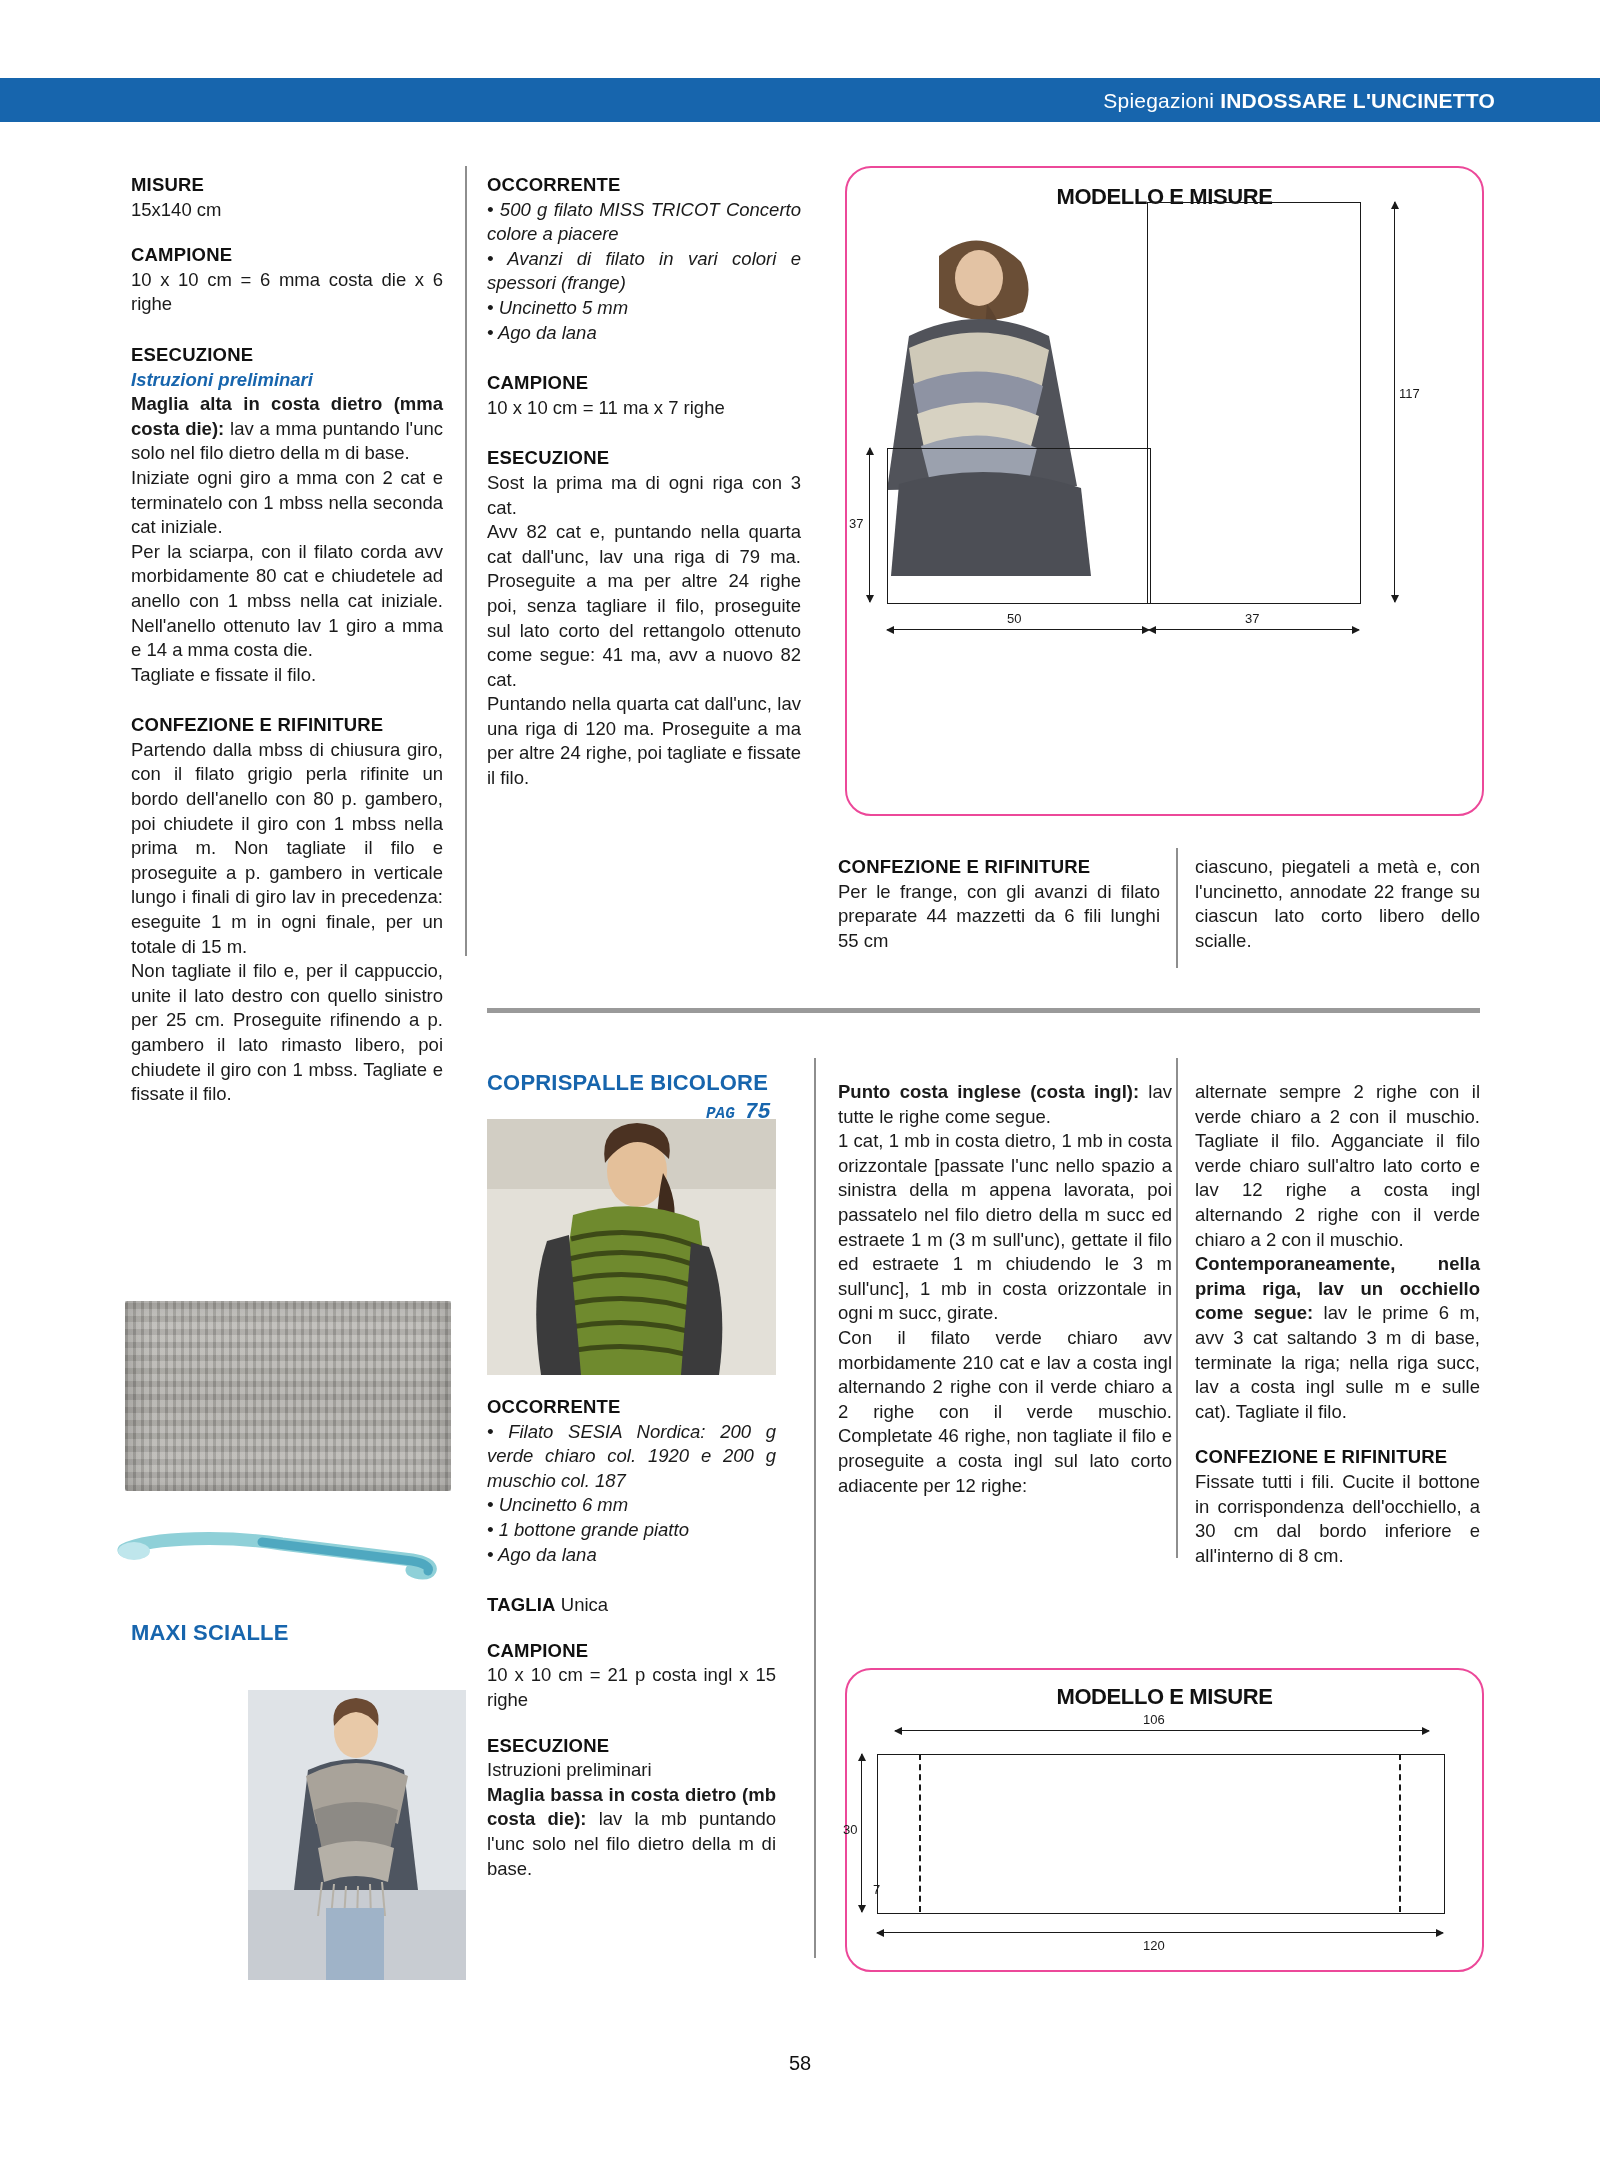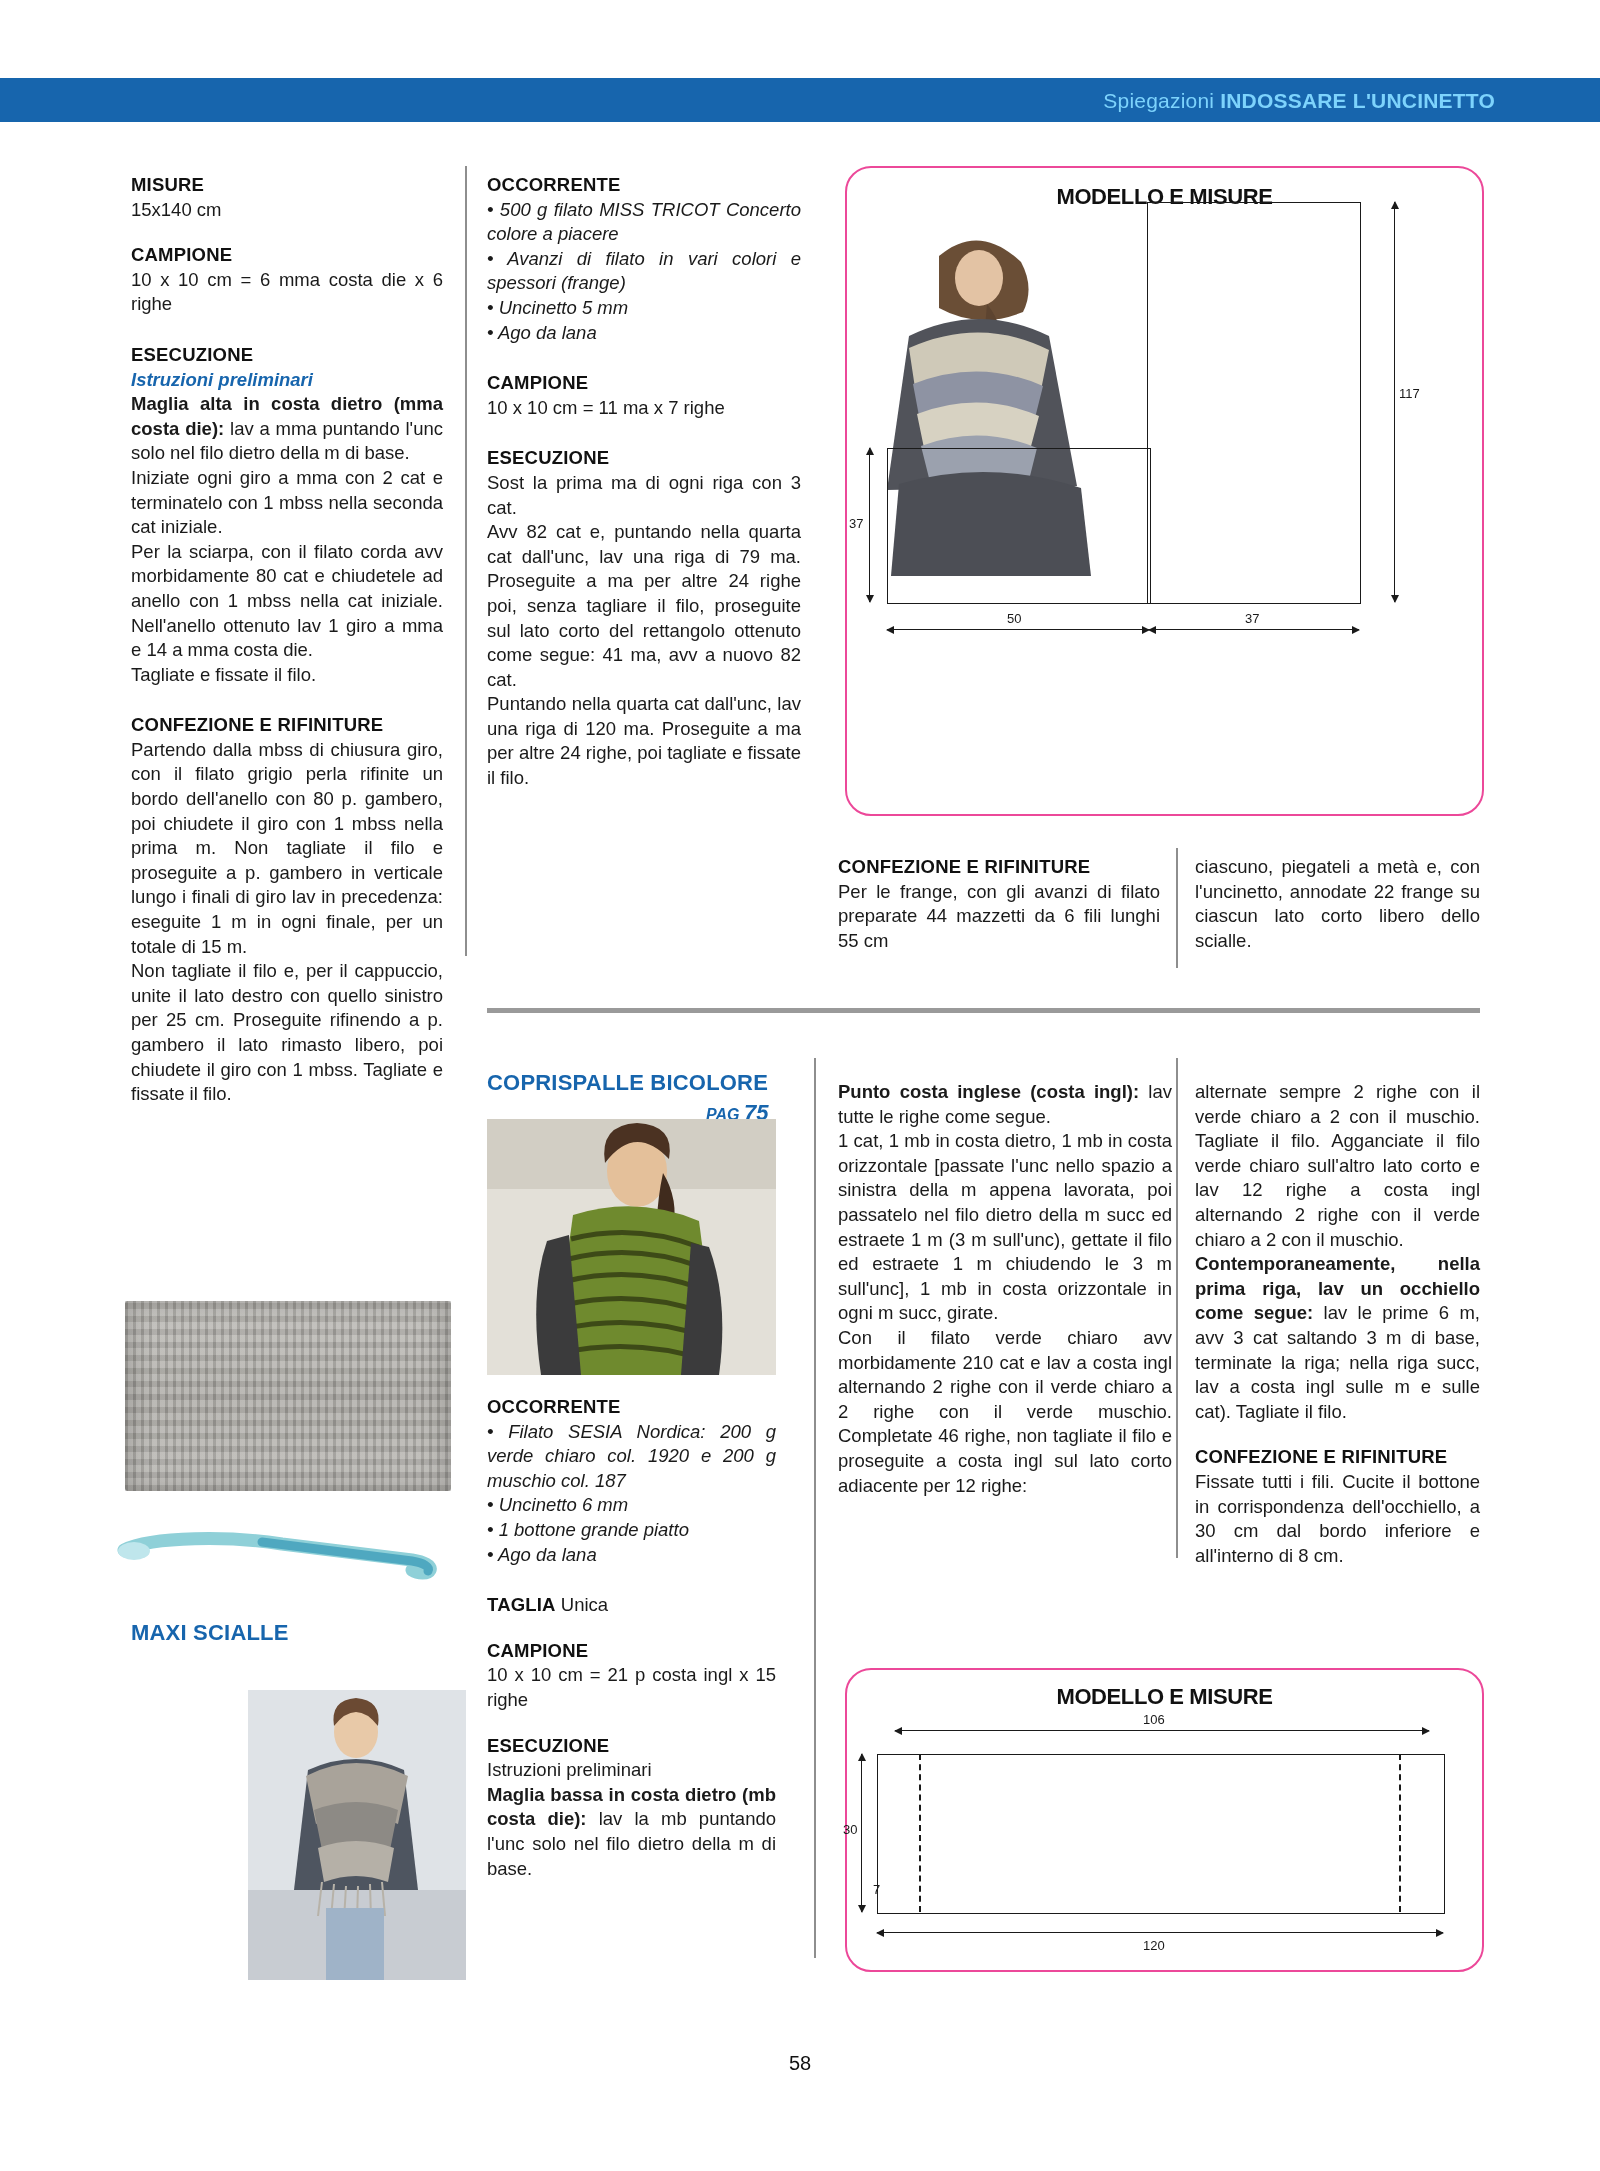--- a/index.html
+++ b/index.html
@@ -25,21 +25,21 @@
   .header-bar {
     position: absolute;
     left: 0; top: 78px;
     width: 1600px; height: 44px;
     background: #1765ad;
   }
   .header-bar .header-text {
     position: absolute;
     right: 105px; top: 11px;
     font-size: 21px;
-    color: #7dd3fc;
+    color: #ffffff;
     letter-spacing: 0.2px;
     white-space: nowrap;
   }
   .header-text .hl {
     font-weight: bold;
   }
   
   .col {
     position: absolute;
     font-size: 18.5px;
@@ -342,21 +342,21 @@
   <div class="vrule" style="left:1176px; top:848px; height:120px;"></div>
 
   <div class="rule-thick" style="left:487px; top:1008px; width:993px;"></div>
 
   <div class="vrule" style="left:814px; top:1058px; height:900px;"></div>
   <div class="vrule" style="left:1176px; top:1058px; height:500px;"></div>
 
   <div class="vrule" style="left:465px; top:166px; height:790px;"></div>
 
   <div class="caption-blue" style="left:487px; top:1070px;">COPRISPALLE BICOLORE</div>
-  <div class="pag" style="position:absolute; left:706px; top:1100px;"><span>PAG</span> <span class="num">75</span></div>
+  <div class="pag" style="position:absolute; left:706px; top:1100px;font-family:Liberation Mono, monospace;"><span>PAG</span> <span class="num">75</span></div>
 
   <div class="img-model-green">
     <svg width="289" height="256" viewBox="0 0 289 256">
       <rect x="0" y="0" width="289" height="256" fill="#e3e0d8"></rect>
       <rect x="0" y="0" width="289" height="70" fill="#d2cec4"></rect>
       <ellipse cx="150" cy="52" rx="30" ry="36" fill="#e4c09a"></ellipse>
       <path d="M118 44 q 30 -40 64 -4 q 6 -34 -32 -36 q -38 2 -32 40z" fill="#4b3222"></path>
       <path d="M176 54 q 16 26 10 58 q -4 22 -14 36 q -6 -48 4 -94z" fill="#402b1d"></path>
       <path d="M86 96 q 64 -20 126 6 l 20 154 l -168 0 z" fill="#6f8a2e"></path>
       <g stroke="#3d4a17" stroke-width="5" fill="none">

